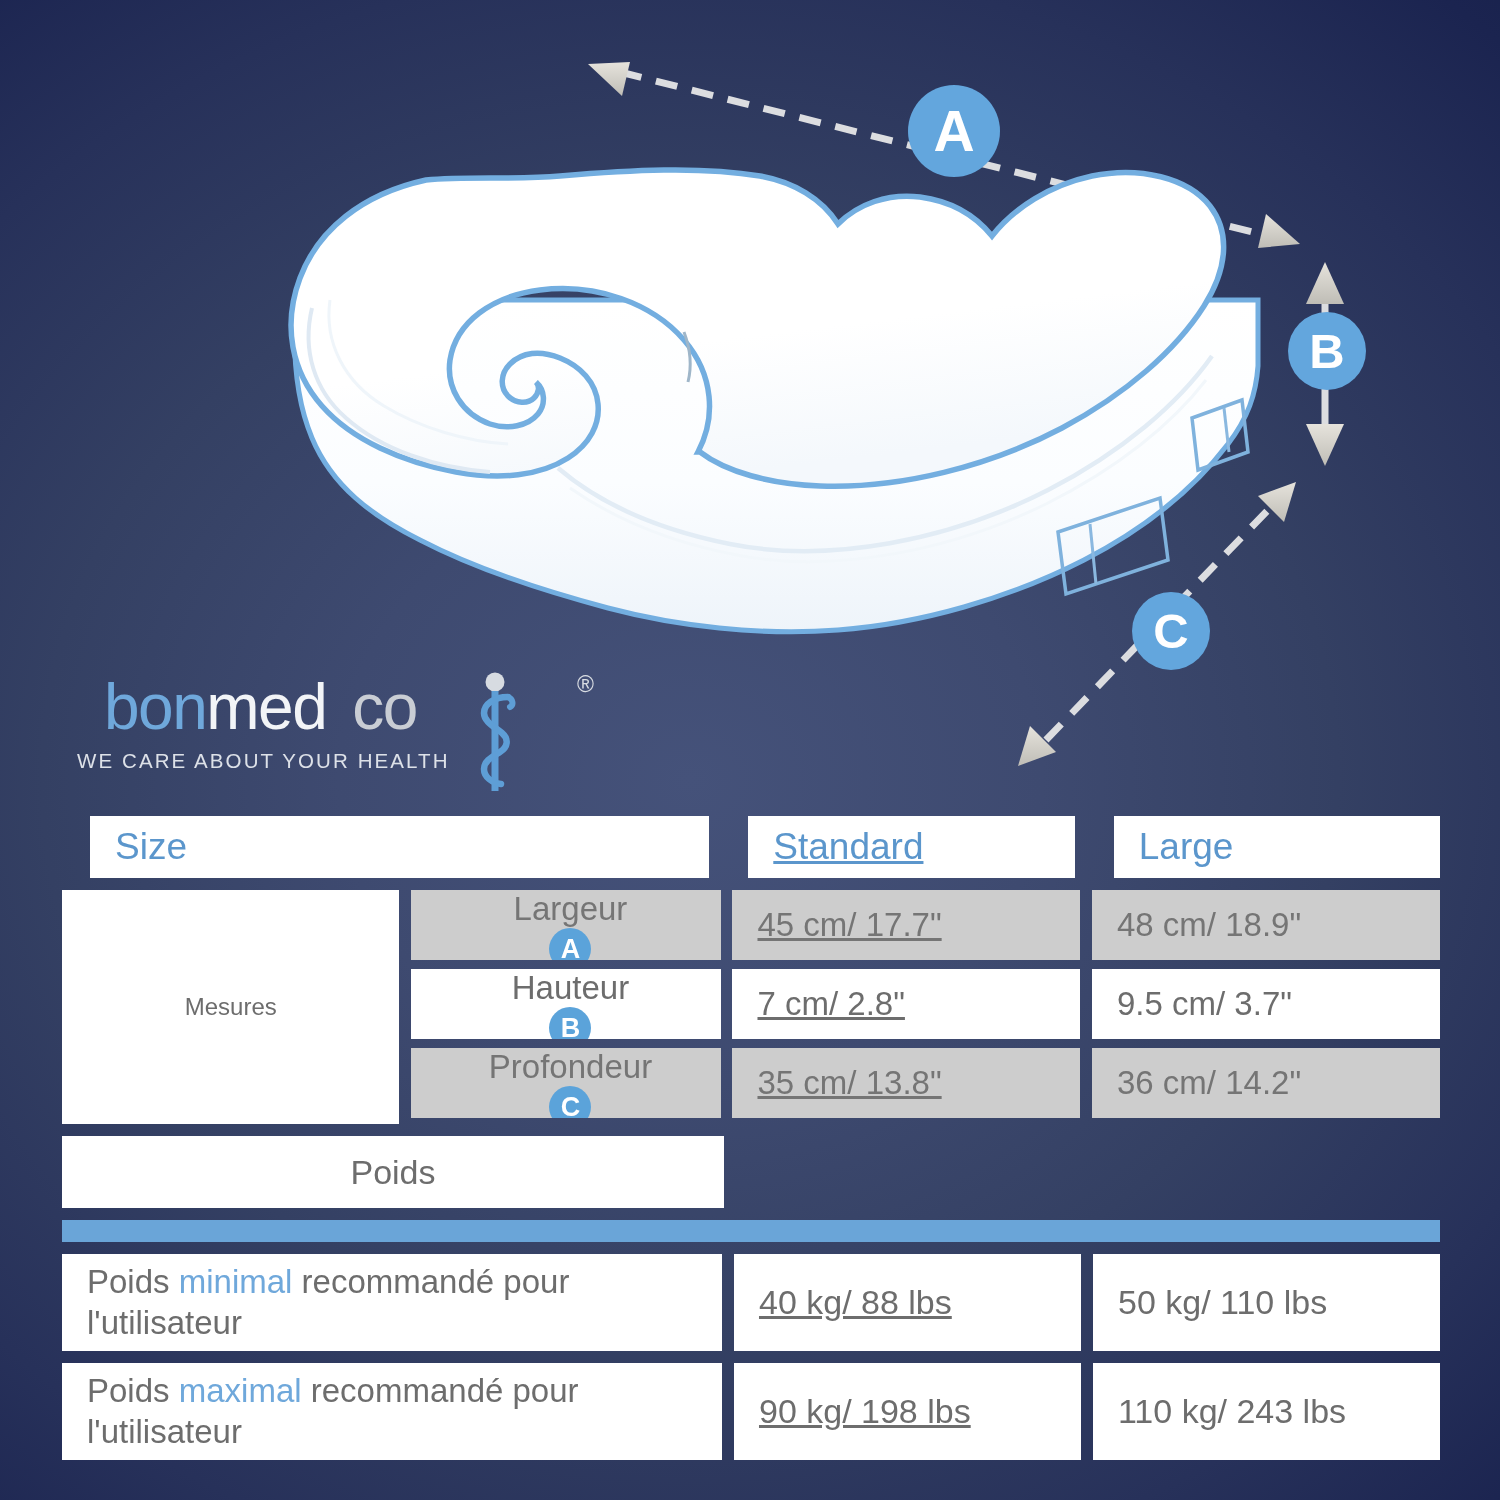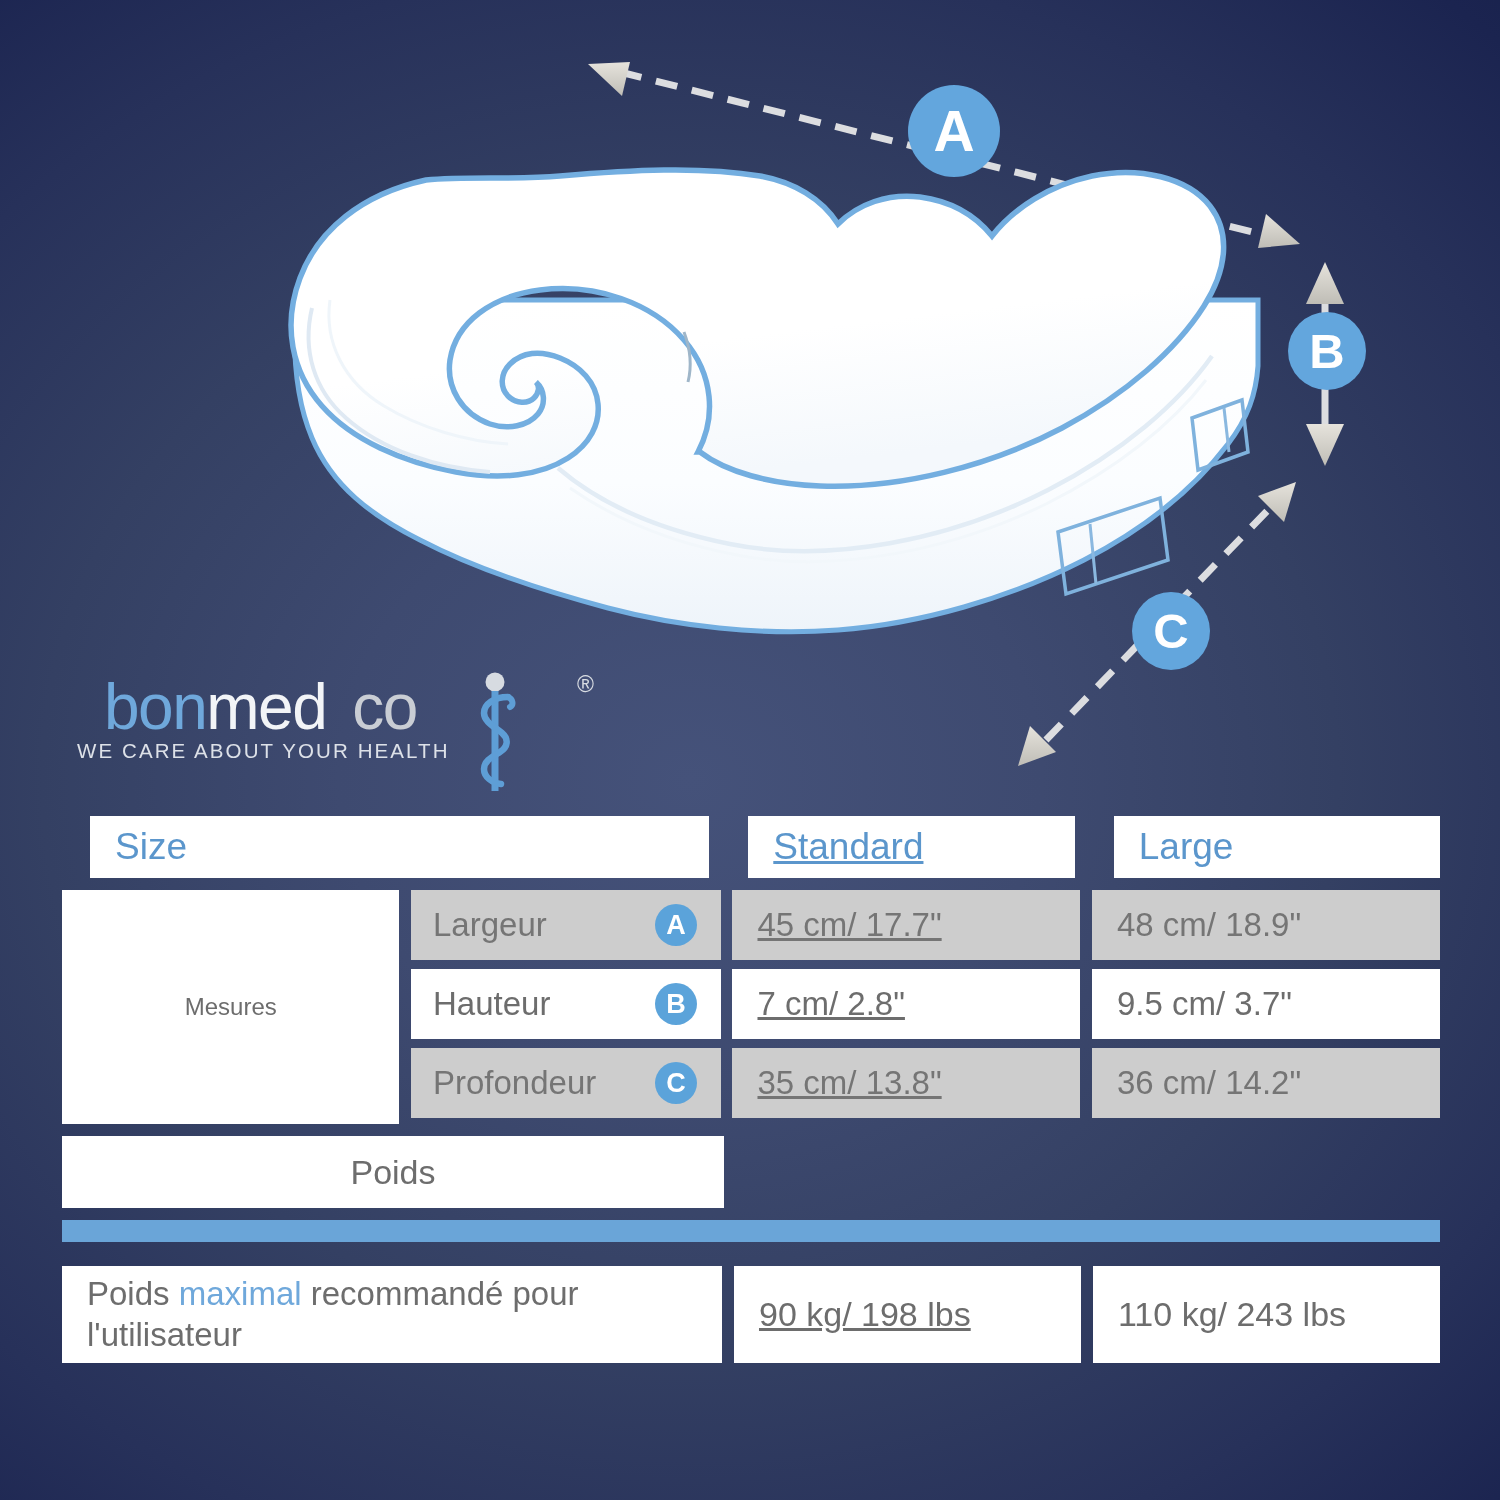--- a/index.html
+++ b/index.html
@@ -67,21 +67,21 @@
   #caduceus {
     position: absolute;
     left: 396px;
     top: 8px;
     width: 54px;
     height: 122px;
   }
   .logo-tagline {
     position: absolute;
     left: 5px;
-    top: 76px;
+    top: 86px;
     font-size: 20.5px;
     letter-spacing: 2.1px;
     color: #dde1e8;
     white-space: nowrap;
   }
 
   
   #spec-table {
     position: absolute;
     left: 62px;
@@ -119,21 +119,22 @@
     margin-left: 28px;
   }
 
   .row-h { height: 70px; }
 
   .pad-l { padding-left: 25px; }
 
   .dim-cell {
     justify-content: space-between;
     padding-left: 22px;
-    padding-right: 24px;
+    padding-right: 13px;
+    flex-direction: column;
   }
 
   .badge {
     width: 42px;
     height: 42px;
     border-radius: 50%;
     background: #5ba3da;
     color: #ffffff;
     font-size: 27px;
     font-weight: 700;
@@ -386,20 +387,29 @@
     <div class="trow">
       <div class="cell poids-cell c-labelwide">Poids</div>
       <div class="gap-col"></div>
       <div class="gap-col"></div>
     </div>
 
     <div class="divider-wrap">
       <div class="divider-bar"></div>
     </div>
 
+    <div class="trow big-row">
+      <div class="cell c-labelwide big-row">
+        <span class="big-label"><span>Poids </span><span class="hl">minimal</span><span> recommandé pour l'utilisateur</span></span>
+      </div>
+      <div class="gap-col"></div>
+      <div class="cell c-std big-row big-val">40 kg/ 88 lbs</div>
+      <div class="gap-col"></div>
+      <div class="cell c-lrg big-row big-val">50 kg/ 110 lbs</div>
+    </div>
 
     <div class="gap-row"></div>
 
     <div class="trow big-row">
       <div class="cell c-labelwide big-row">
         <span class="big-label"><span>Poids </span><span class="hl">maximal</span><span> recommandé pour l'utilisateur</span></span>
       </div>
       <div class="gap-col"></div>
       <div class="cell c-std big-row big-val">90 kg/ 198 lbs</div>
       <div class="gap-col"></div>

